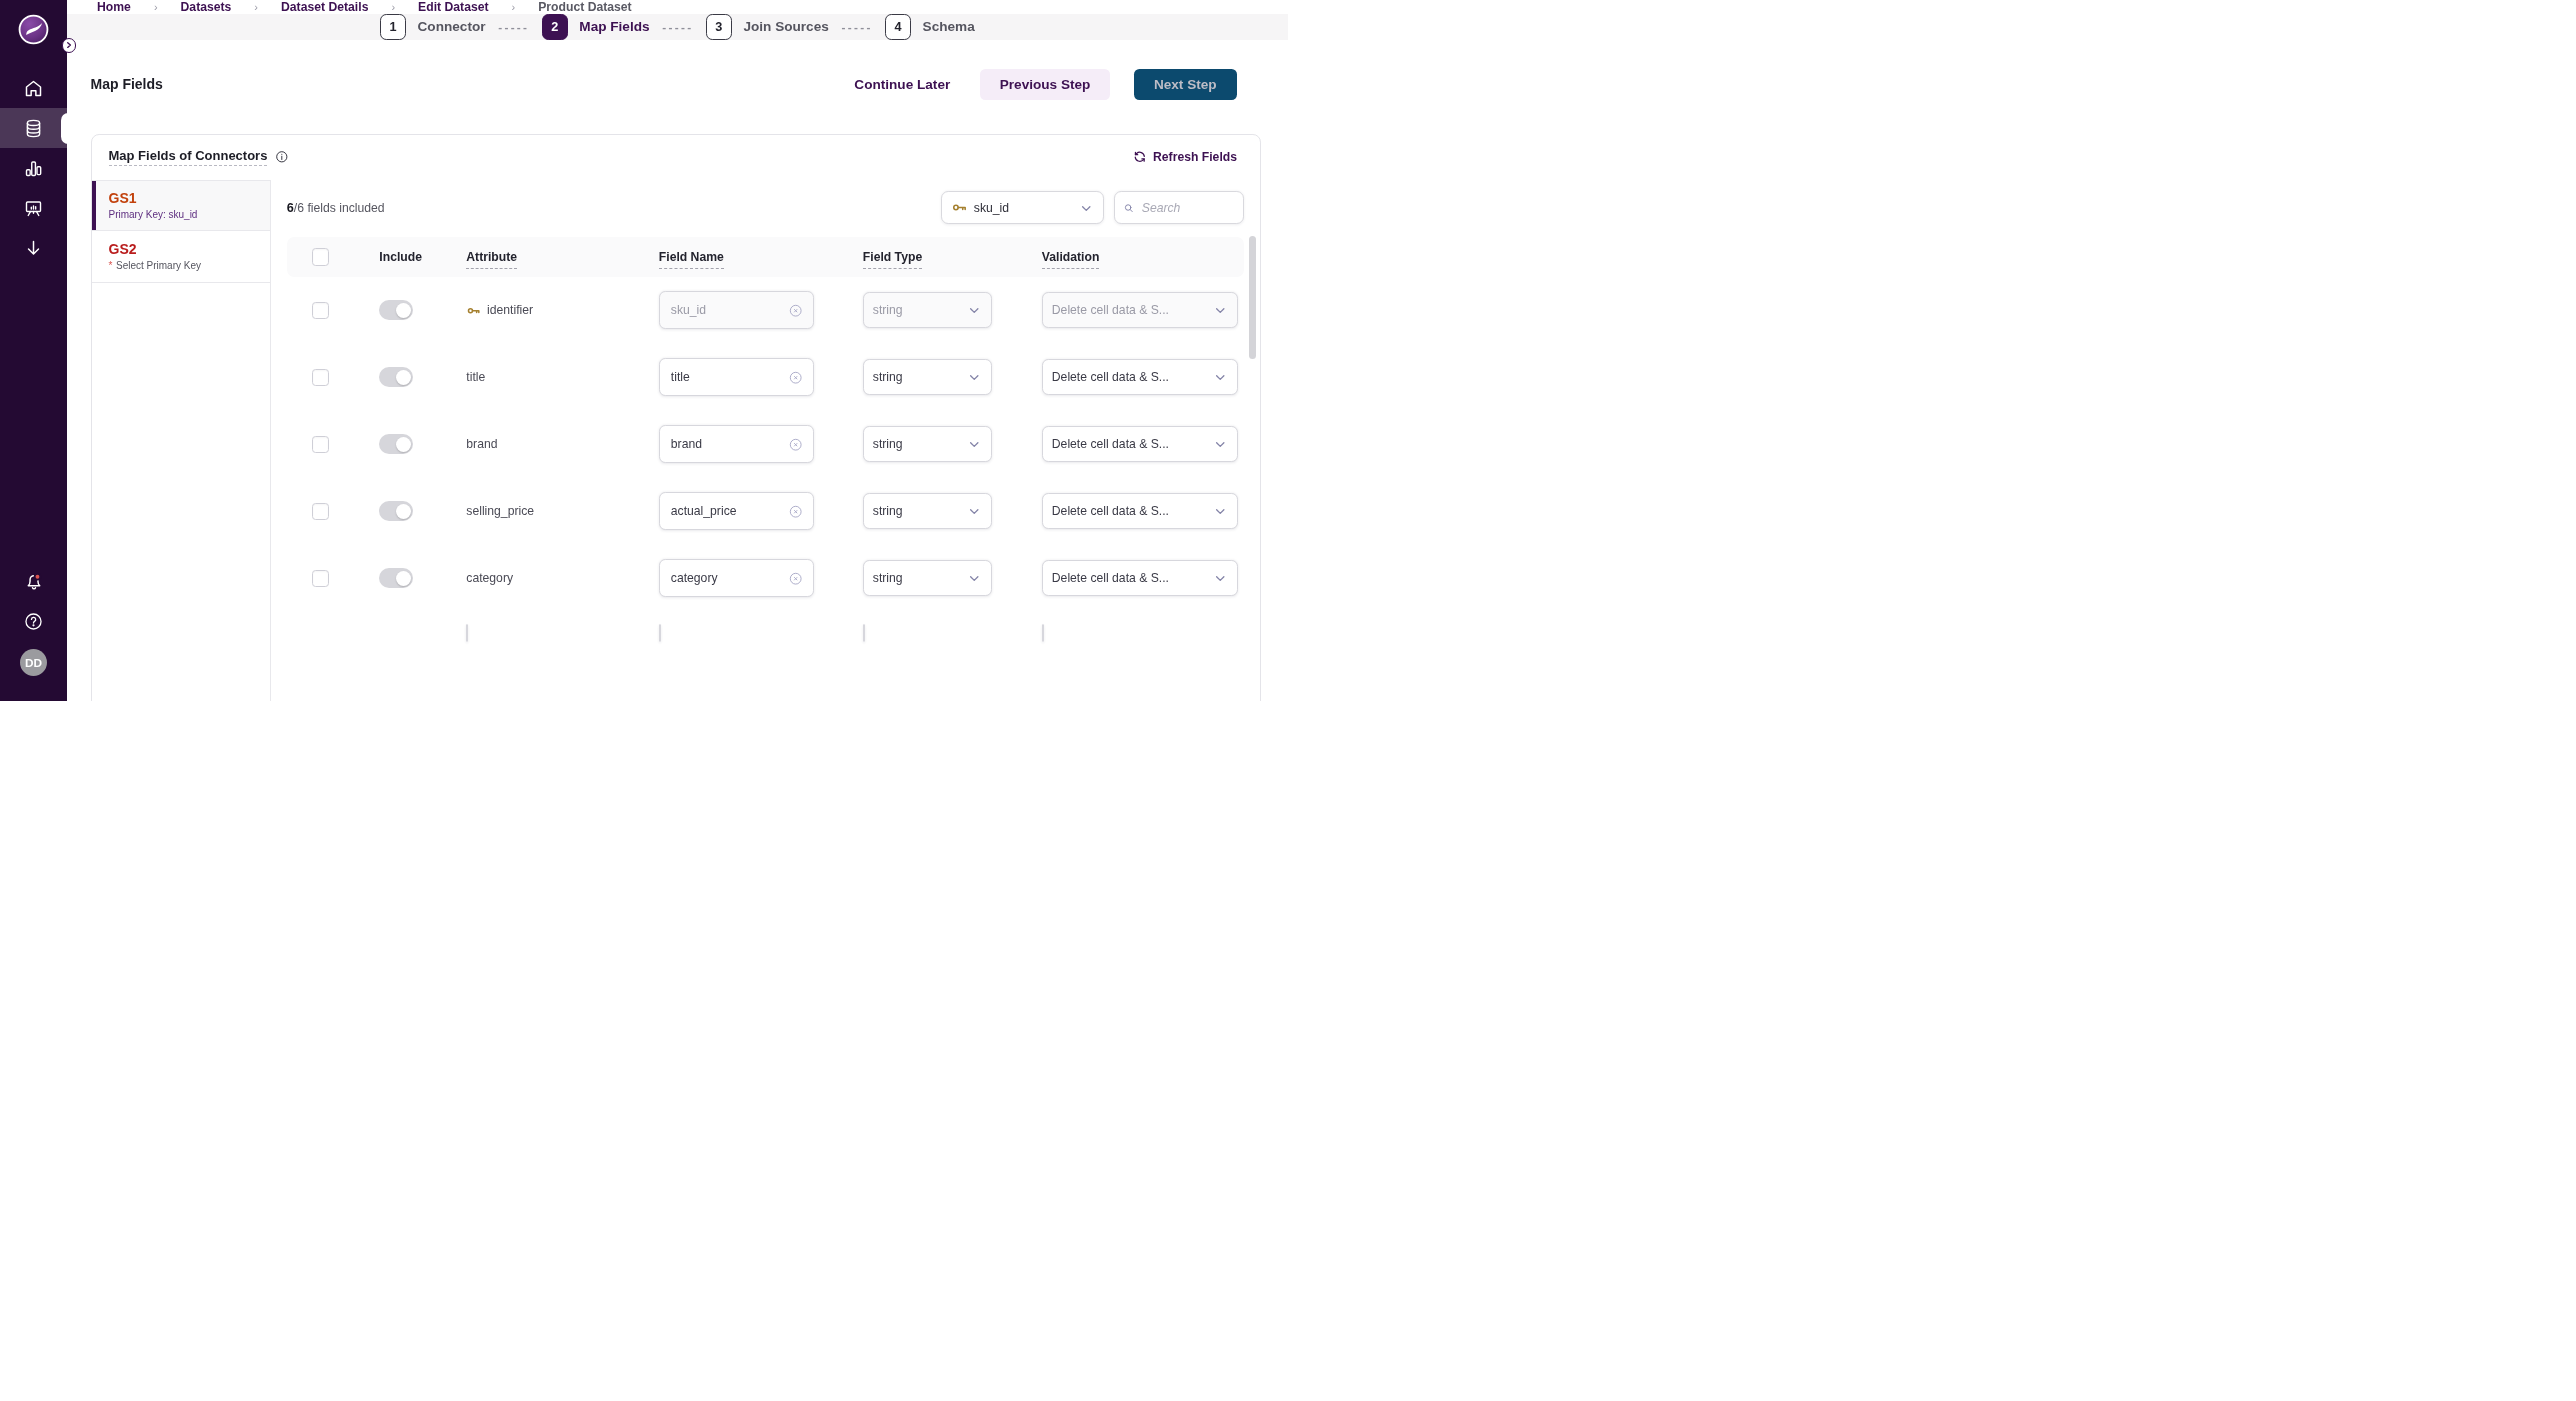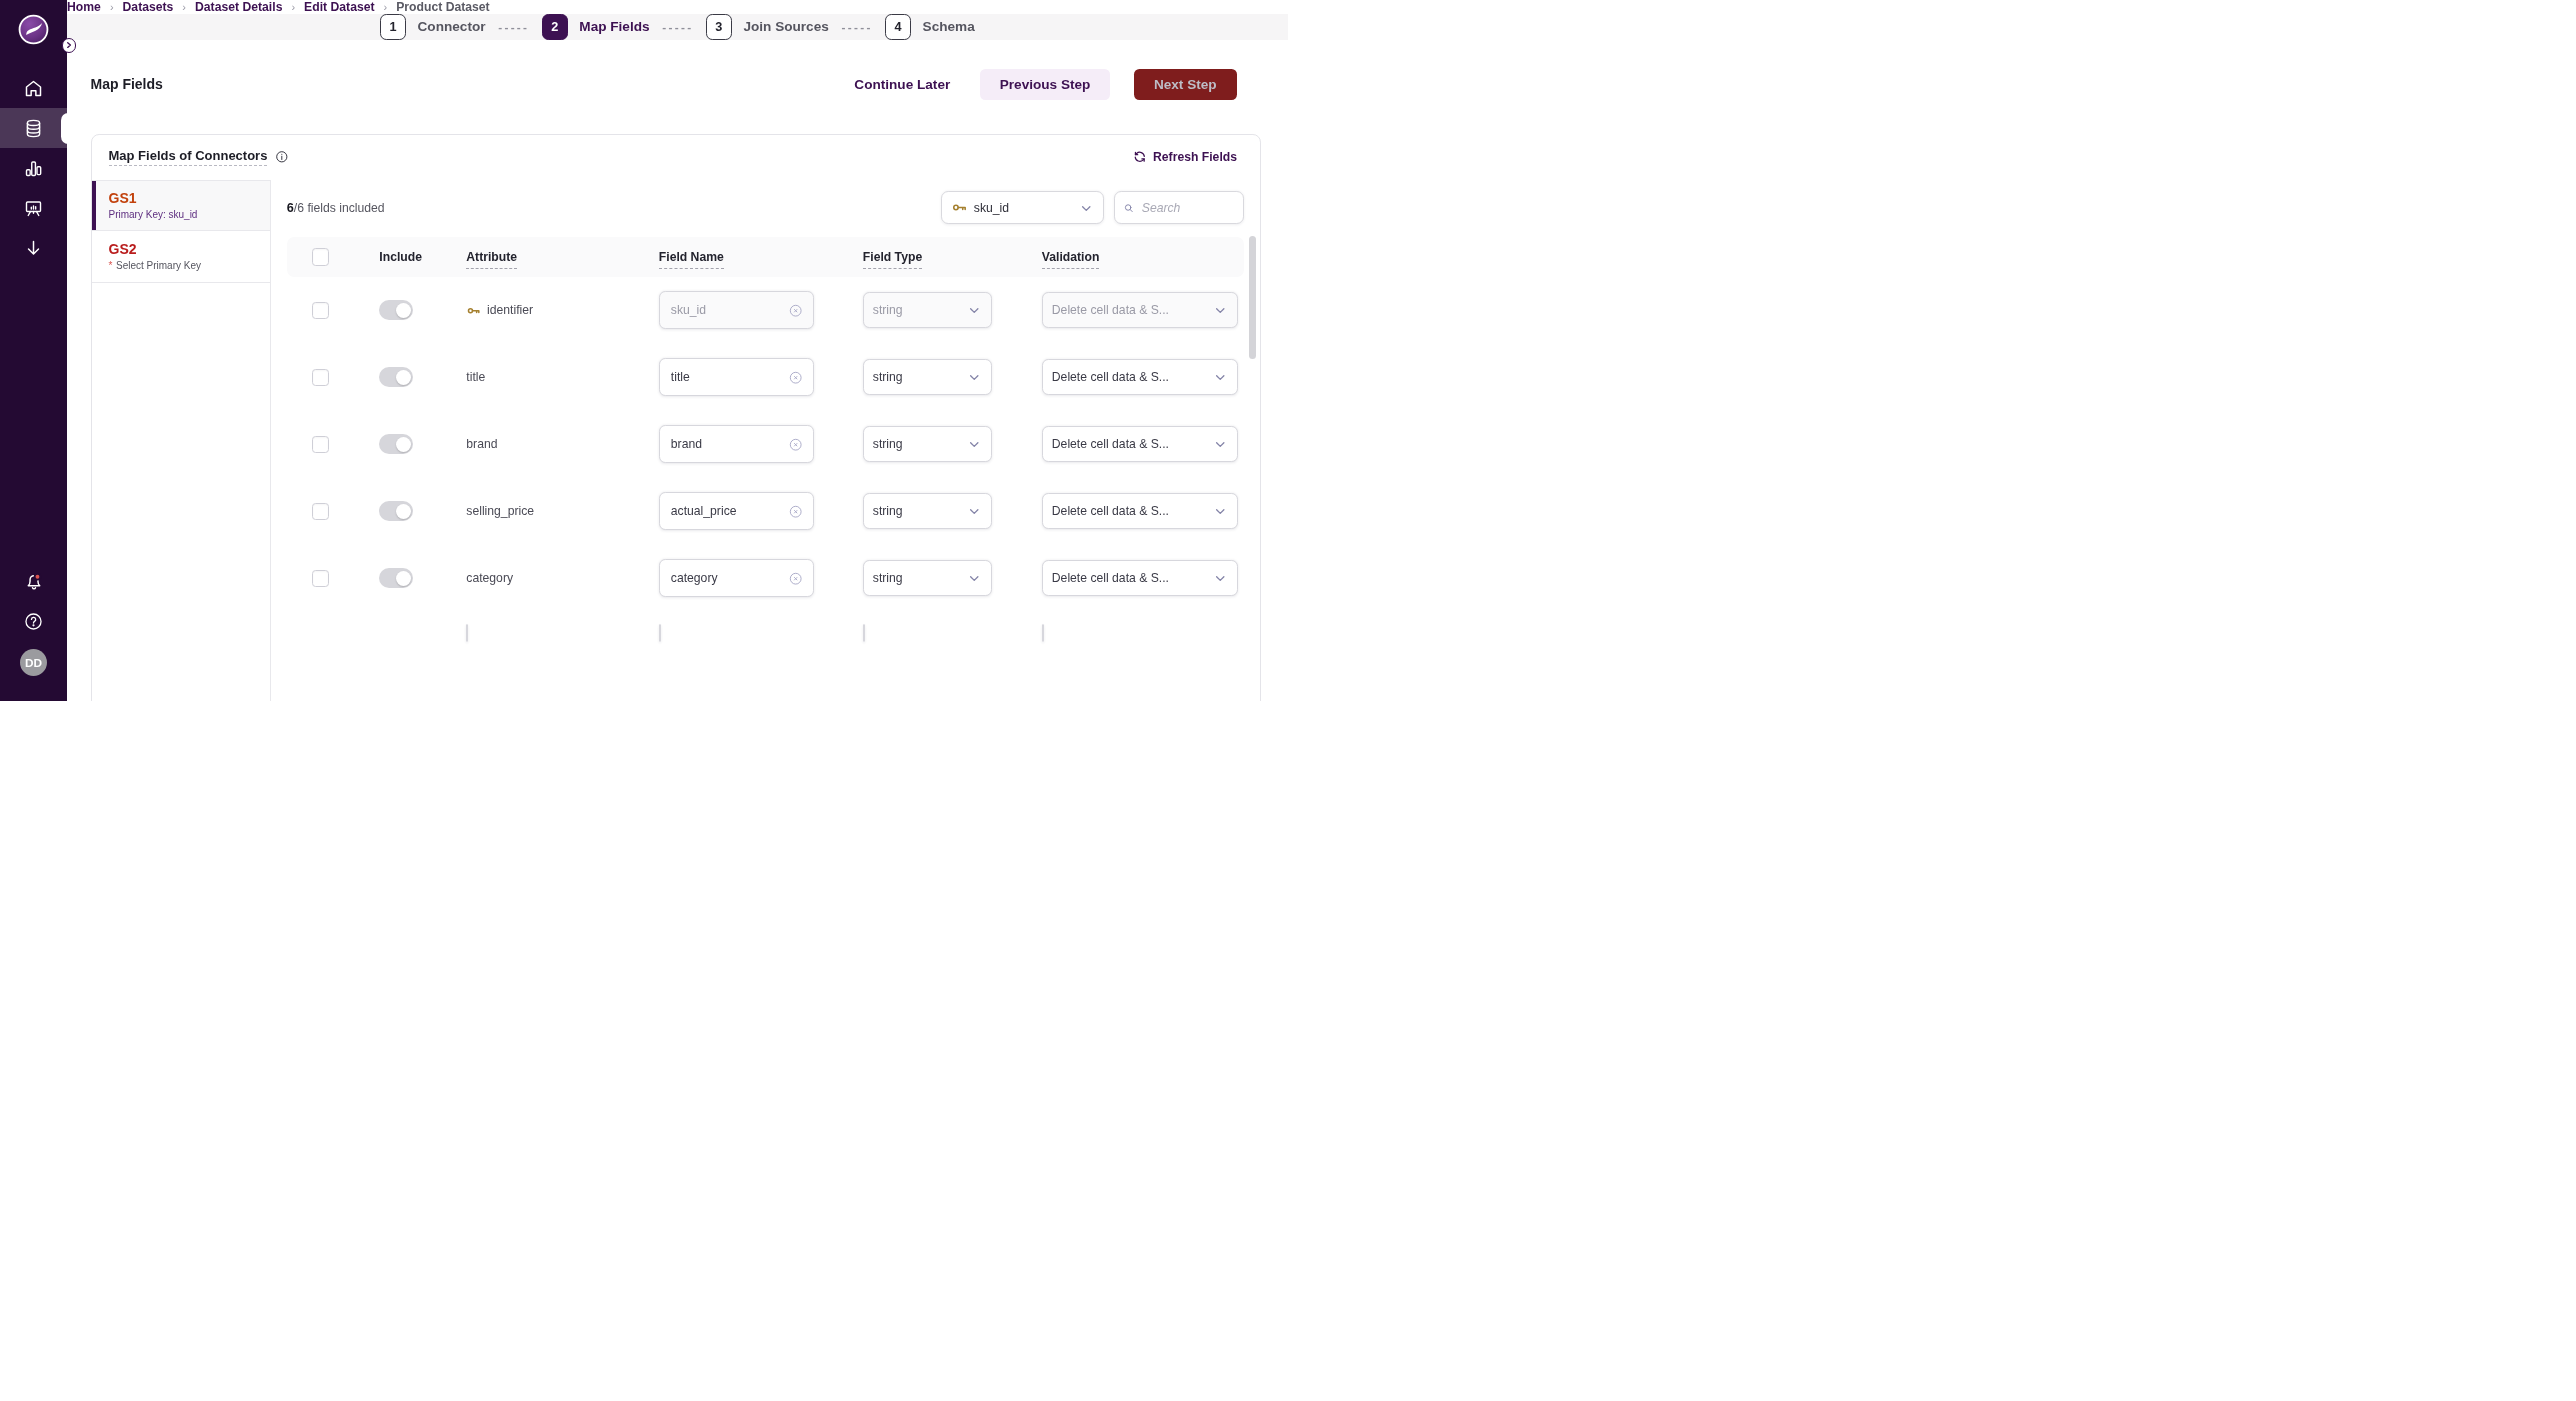--- a/index.html
+++ b/index.html
@@ -19,21 +19,21 @@
             position:relative;cursor:pointer;}
   .nav-item.active{background:#4B3757;}
   .nav-item.active::after{content:'';position:absolute;right:-1.8px;top:4.5px;width:8.1px;height:31px;
             background:#fff;border-radius:7.2px 0 0 7.2px;}
   .side-bottom{margin-top:auto;width:100%;display:flex;flex-direction:column;align-items:center;padding-bottom:25px;}
   .avatar{width:27px;height:27px;border-radius:50%;background:#9B9B9F;color:#fff;font-weight:700;
           font-size:11.8px;display:flex;align-items:center;justify-content:center;margin-top:7.2px;cursor:pointer;}
 
   
   .main{flex:1;display:flex;flex-direction:column;min-width:0;}
-  .breadcrumb-bar{height:31px;display:flex;align-items:center;gap:9px;padding-left:0;background:#fff;font-size:12.2px;}
+  .breadcrumb-bar{height:31px;display:flex;align-items:center;gap:23px;padding-left:30px;background:#fff;font-size:12.2px;}
   .crumb{color:#3D1152;font-weight:700;cursor:pointer;text-decoration:none;}
   .crumb-sep{color:#9A9AA6;font-size:11px;}
   .crumb-current{color:#5A5A64;font-weight:700;}
 
   .stepper-band{height:74px;background:#F6F5F6;display:flex;align-items:center;justify-content:center;gap:12.7px;}
   .step{display:flex;align-items:center;gap:11.8px;font-size:13.6px;cursor:pointer;}
   .step-box{width:23.5px;height:23.5px;border:1.4px solid #3A3A45;border-radius:6.3px;background:#fff;
             display:flex;align-items:center;justify-content:center;font-weight:700;font-size:12.7px;color:#23232D;}
   .step.active .step-box{background:#3D1152;border-color:#3D1152;color:#fff;}
   .step-label{color:#55555F;font-weight:700;}
@@ -41,21 +41,21 @@
   .step-dash{color:#8F8F99;letter-spacing:2.3px;font-weight:700;font-size:11.8px;}
 
   .content{flex:1;padding:0 27px 0 23.5px;display:flex;flex-direction:column;}
   .page-head{margin-top:29px;display:flex;align-items:center;}
   .page-title{font-size:14px;color:#1D1D26;font-weight:700;}
   .head-actions{margin-left:auto;display:flex;align-items:center;gap:23.5px;padding-right:24.4px;}
   .btn-link{color:#3D1152;font-weight:700;font-size:13.6px;background:none;border:0;cursor:pointer;font-family:inherit;}
   .btn{height:31px;padding:0 20px;border-radius:5.4px;border:0;font-weight:700;font-size:13.6px;
        display:flex;align-items:center;cursor:pointer;font-family:inherit;}
   .btn-secondary{background:#F5EDF8;color:#3D1152;}
-  .btn-disabled{background:#7f1d1d;color:#BDBDC6;cursor:default;}
+  .btn-disabled{background:#0c4a6e;color:#BDBDC6;cursor:default;}
 
   
   .card{margin-top:34px;border:0.9px solid #E4E4E9;border-radius:8.1px;background:#fff;position:relative;height:579px;}
   .card-head{height:45px;display:flex;align-items:center;padding:0 17px;}
   .card-title{font-size:13px;font-weight:700;color:#1D1D26;border-bottom:1.4px dashed #B9B9C2;padding-bottom:2.7px;}
   .info-btn{margin-left:7.2px;background:none;border:0;padding:0;cursor:pointer;display:flex;}
   .refresh{margin-left:auto;display:flex;align-items:center;gap:6.3px;color:#3D1152;font-weight:700;
            font-size:12.2px;background:none;border:0;cursor:pointer;font-family:inherit;}
   .card-body{display:flex;height:534px;}
   .tabs-panel{width:178px;border-right:0.9px solid #E8E8EC;flex-shrink:0;}

